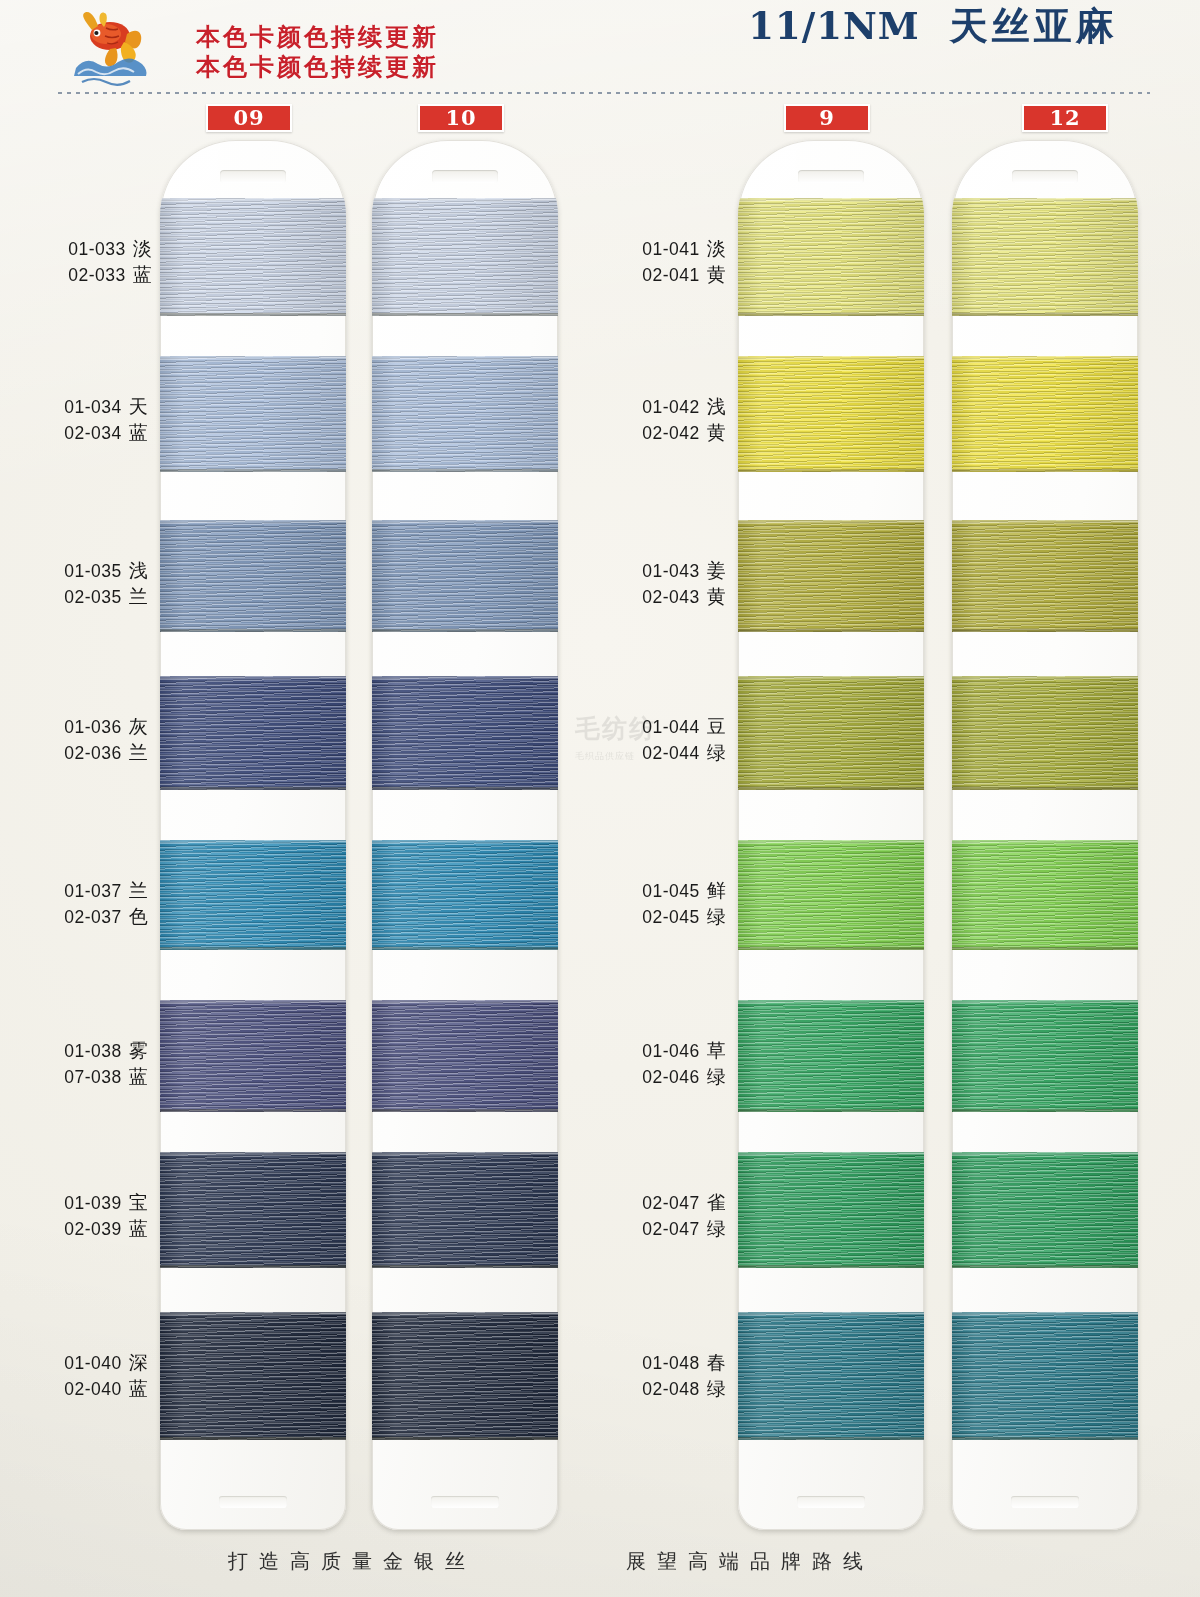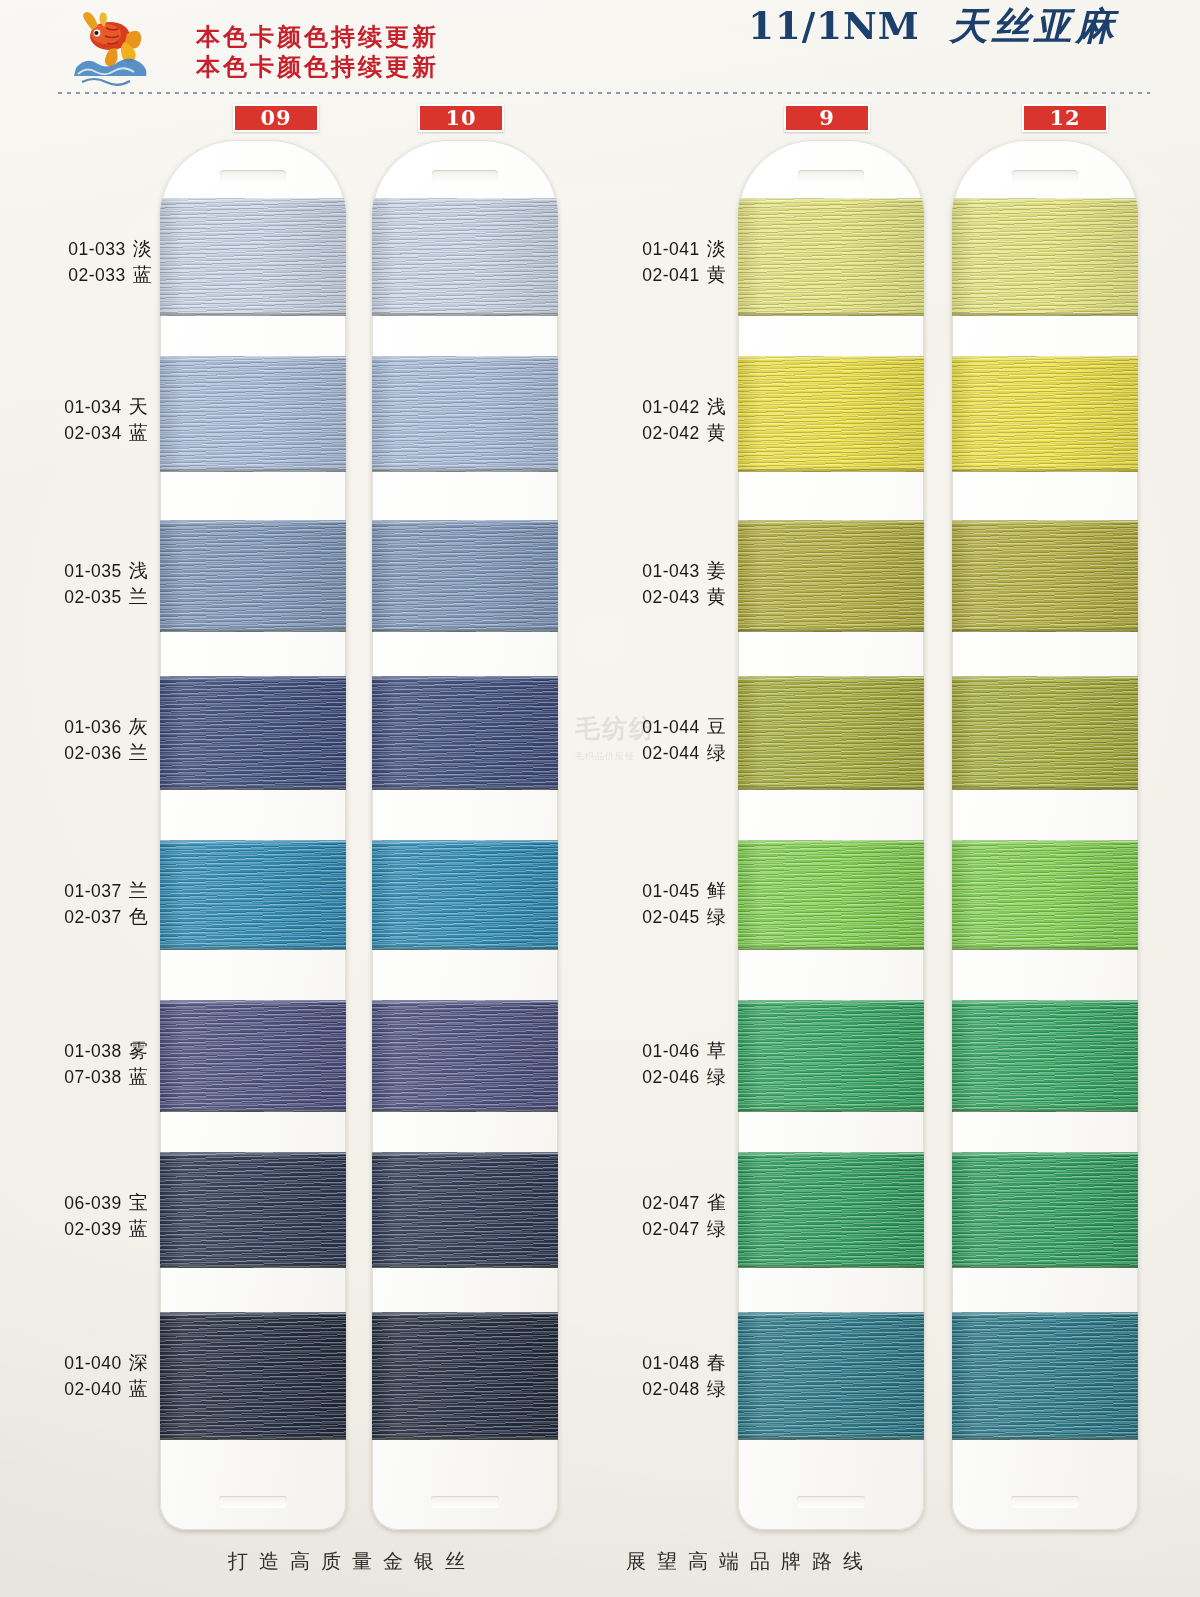--- a/index.html
+++ b/index.html
@@ -51,21 +51,20 @@
   #main-title {
     color: #1d3f6b;
     font-family: "DejaVu Serif", "Liberation Serif", serif;
     font-size: 37px;
     font-weight: bold;
     letter-spacing: 1px;
     line-height: 44px;
     white-space: nowrap;
   }
   #main-title .cn {
-    font-style: italic;
     letter-spacing: 4px;
     margin-left: 30px;
     font-size: 38px;
   }
   .comp-line {
     color: #1a3050;
     font-size: 14.5px;
     line-height: 22px;
     white-space: nowrap;
     letter-spacing: 0.2px;
@@ -235,21 +234,21 @@
 
     <div id="title-block">
       <div id="main-title">
         <span>11/1NM</span><span class="cn">天丝亚麻</span>
       </div>
     </div>
 
     <div id="divider"></div>
   </div>
 
-  <div class="col-badge" style="left:206px; top:104px;margin-left:27px;">09</div>
+  <div class="col-badge" style="left:206px; top:104px;">09</div>
   <div class="col-badge" style="left:418px; top:104px;">10</div>
   <div class="col-badge" style="left:784px; top:104px;">9</div>
   <div class="col-badge" style="left:1022px; top:104px;">12</div>
 
   <div class="card" id="card-09" style="left:160px;">
     <div class="gloss"></div>
     <div class="slot-top"></div>
     <div class="slot-bottom"></div>
   <div class="band" style="top: 58px; height: 118px; background: rgb(204, 215, 233);">
         <div class="yarn"></div>
@@ -484,21 +483,21 @@
       </div>
       <div class="label" style="left: 0px; width: 148px; top: 878px;">
         <span class="row"><span class="code">01-037</span><span class="cn">兰</span></span>
         <span class="row"><span class="code">02-037</span><span class="cn">色</span></span>
       </div>
       <div class="label" style="left: 0px; width: 148px; top: 1038px;">
         <span class="row"><span class="code">01-038</span><span class="cn">雾</span></span>
         <span class="row"><span class="code">07-038</span><span class="cn">蓝</span></span>
       </div>
       <div class="label" style="left: 0px; width: 148px; top: 1190px;">
-        <span class="row"><span class="code">06-039</span><span class="cn">宝</span></span>
+        <span class="row"><span class="code">01-039</span><span class="cn">宝</span></span>
         <span class="row"><span class="code">02-039</span><span class="cn">蓝</span></span>
       </div>
       <div class="label" style="left: 0px; width: 148px; top: 1350px;">
         <span class="row"><span class="code">01-040</span><span class="cn">深</span></span>
         <span class="row"><span class="code">02-040</span><span class="cn">蓝</span></span>
       </div>
       <div class="label" style="left: 578px; width: 148px; top: 236px;">
         <span class="row"><span class="code">01-041</span><span class="cn">淡</span></span>
         <span class="row"><span class="code">02-041</span><span class="cn">黄</span></span>
       </div>

